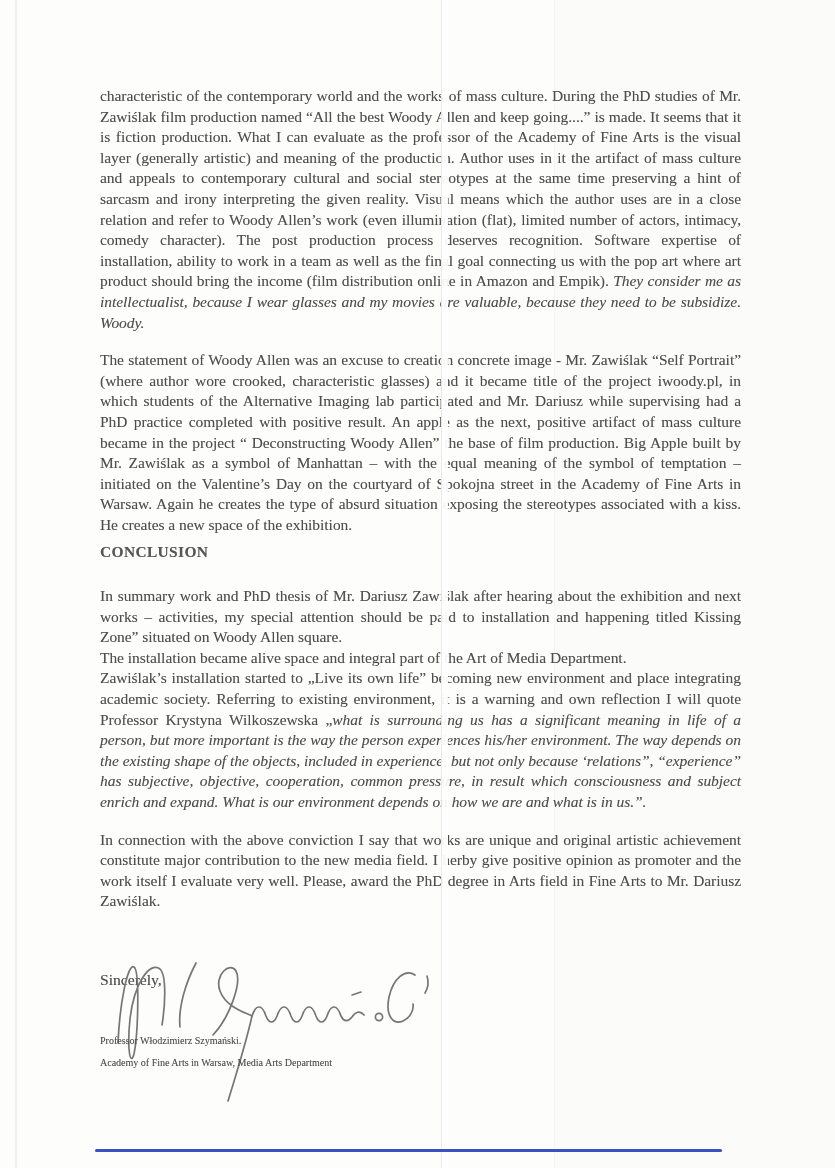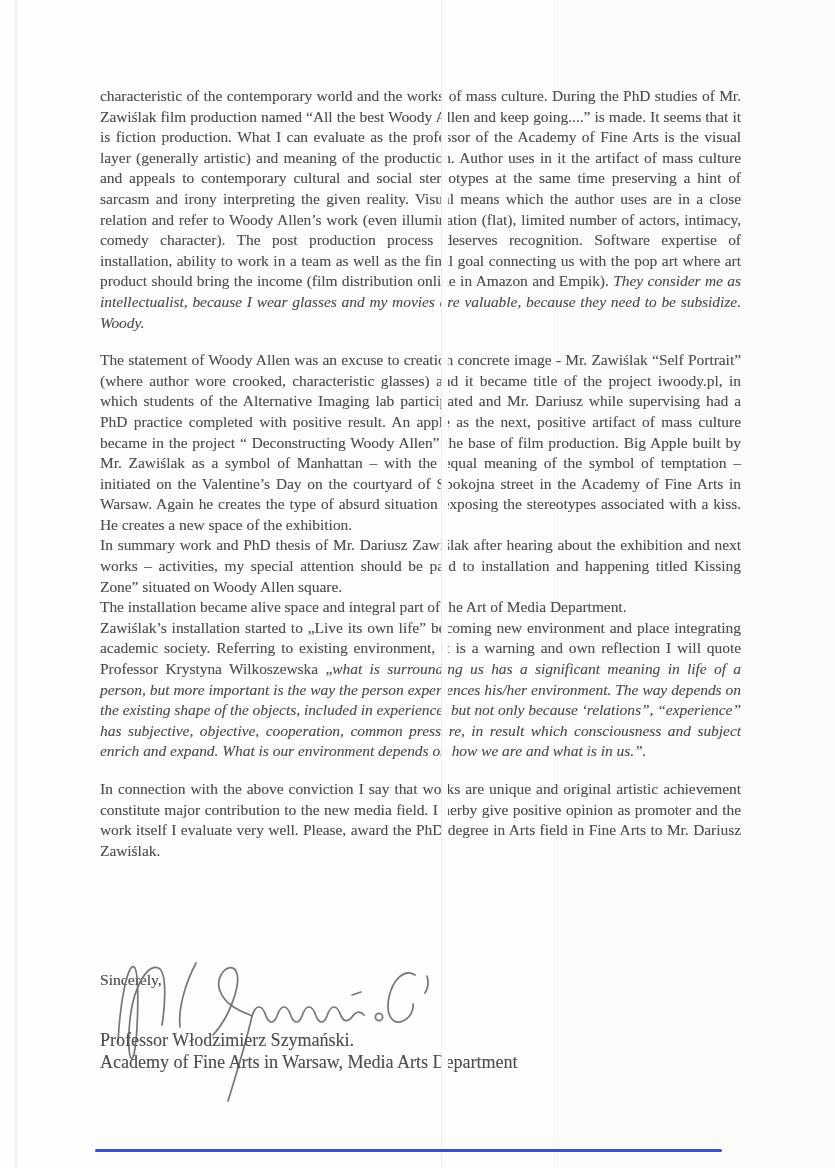--- a/index.html
+++ b/index.html
@@ -59,41 +59,42 @@
   .closing-line {
     color:#4e4e4e; font-size:15.6px;
     text-shadow:0.2px 0.2px 0.6px rgba(90,90,90,0.40);
   }
   .signature-svg {
     position:absolute; left:0px; top:-16px;
     z-index:3; pointer-events:none;
   }
   .signer {
     position:absolute; left:100px; top:1030px; width:640px;
-    color:#4e4e4e; font-size:18px; line-height:21.5px;
+    color:#4e4e4e; font-size:10px; line-height:21.5px;
     text-shadow:0.2px 0.2px 0.6px rgba(90,90,90,0.40);
     z-index:2;
   }
   .signer div { margin:0; }
   .blue-pen-line {
     position:absolute; left:95px; top:1149px; width:627px; height:3px;
     border-radius:2px;
     z-index:7;
   }
 </style>
 </head>
 <body>
 
 <div class="paper">
 
   <div class="content">
     <p><span>characteristic of the contemporary world and the works of mass culture. During the PhD studies of Mr. Zawiślak film production named “All the best Woody Allen and keep going....” is made. It seems that it is fiction production. What I can evaluate as the professor of the Academy of Fine Arts is the visual layer (generally artistic) and meaning of the production. Author uses in it the artifact of mass culture and appeals to contemporary cultural and social stereotypes at the same time preserving a hint of sarcasm and irony interpreting the given reality. Visual means which the author uses are in a close relation and refer to Woody Allen’s work (even illumination (flat), limited number of actors, intimacy, comedy character). The post production process deserves recognition. Software expertise of installation, ability to work in a team as well as the final goal connecting us with the pop art where art product should bring the income (film distribution online in Amazon and Empik). </span><span class="it">They consider me as intellectualist, because I wear glasses and my movies are valuable, because they need to be subsidize. Woody.</span></p>
 
     <p class="para-gap">The statement of Woody Allen was an excuse to creation concrete image - Mr. Zawiślak “Self Portrait” (where author wore crooked, characteristic glasses) and it became title of the project iwoody.pl, in which students of the Alternative Imaging lab participated and Mr. Dariusz while supervising had a PhD practice completed with positive result. An apple as the next, positive artifact of mass culture became in the project “ Deconstructing Woody Allen” the base of film production. Big Apple built by Mr. Zawiślak as a symbol of Manhattan – with the equal meaning of the symbol of temptation – initiated on the Valentine’s Day on the courtyard of Spokojna street in the Academy of Fine Arts in Warsaw. Again he creates the type of absurd situation exposing the stereotypes associated with a kiss. He creates a new space of the exhibition.</p>
 
+    <p class="heading para-gap">CONCLUSION</p>
 
     <p>In summary work and PhD thesis of Mr. Dariusz Zawiślak after hearing about the exhibition and next works – activities, my special attention should be paid to installation and happening titled Kissing Zone” situated on Woody Allen square.</p>
     <p>The installation became alive space and integral part of the Art of Media Department.</p>
     <p><span>Zawiślak’s installation started to „Live its own life” becoming new environment and place integrating academic society. Referring to existing environment, it is a warning and own reflection I will quote Professor Krystyna Wilkoszewska „</span><span class="it">what is surrounding us has a significant meaning in life of a person, but more important is the way the person experiences his/her environment. The way depends on the existing shape of the objects, included in experience, but not only because ‘relations”, “experience” has subjective, objective, cooperation, common pressure, in result which consciousness and subject enrich and expand. What is our environment depends on how we are and what is in us.”.</span></p>
 
     <p class="para-gap">In connection with the above conviction I say that works are unique and original artistic achievement constitute major contribution to the new media field. I herby give positive opinion as promoter and the work itself I evaluate very well. Please, award the PhD degree in Arts field in Fine Arts to Mr. Dariusz Zawiślak.</p>
   </div>
 
   <div class="sig-block">
     <div class="closing-line">Sincerely,</div>

